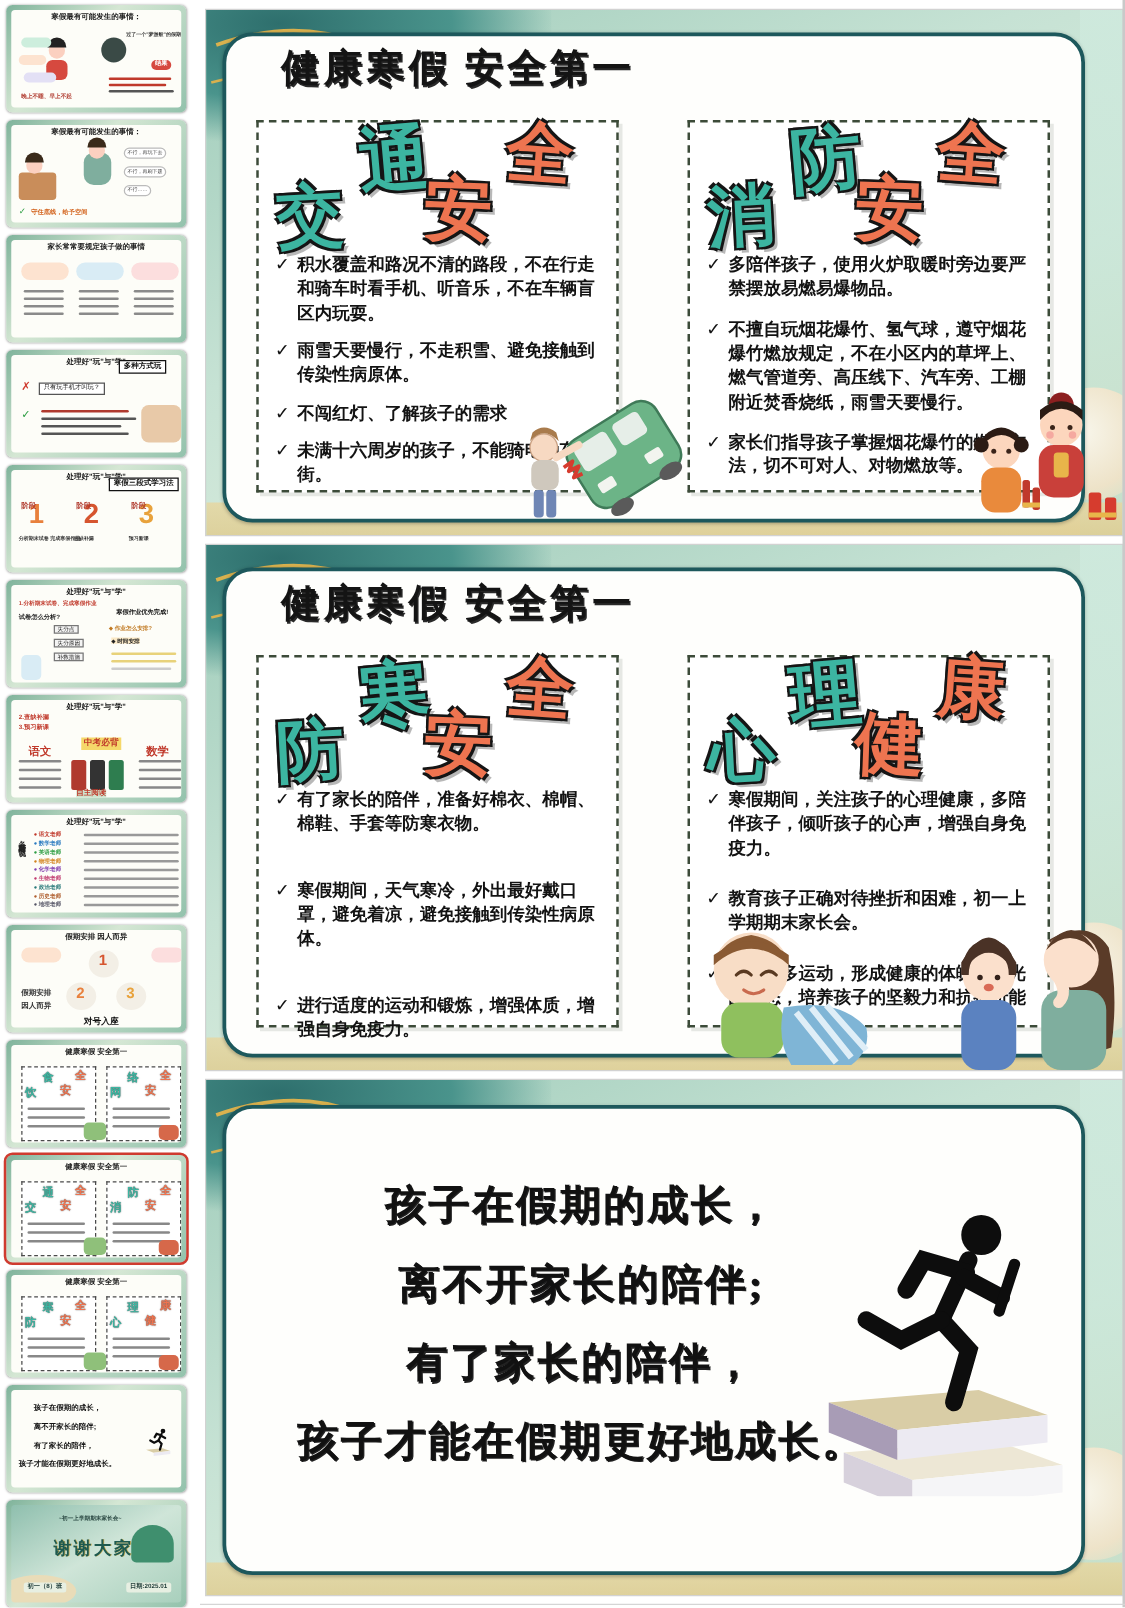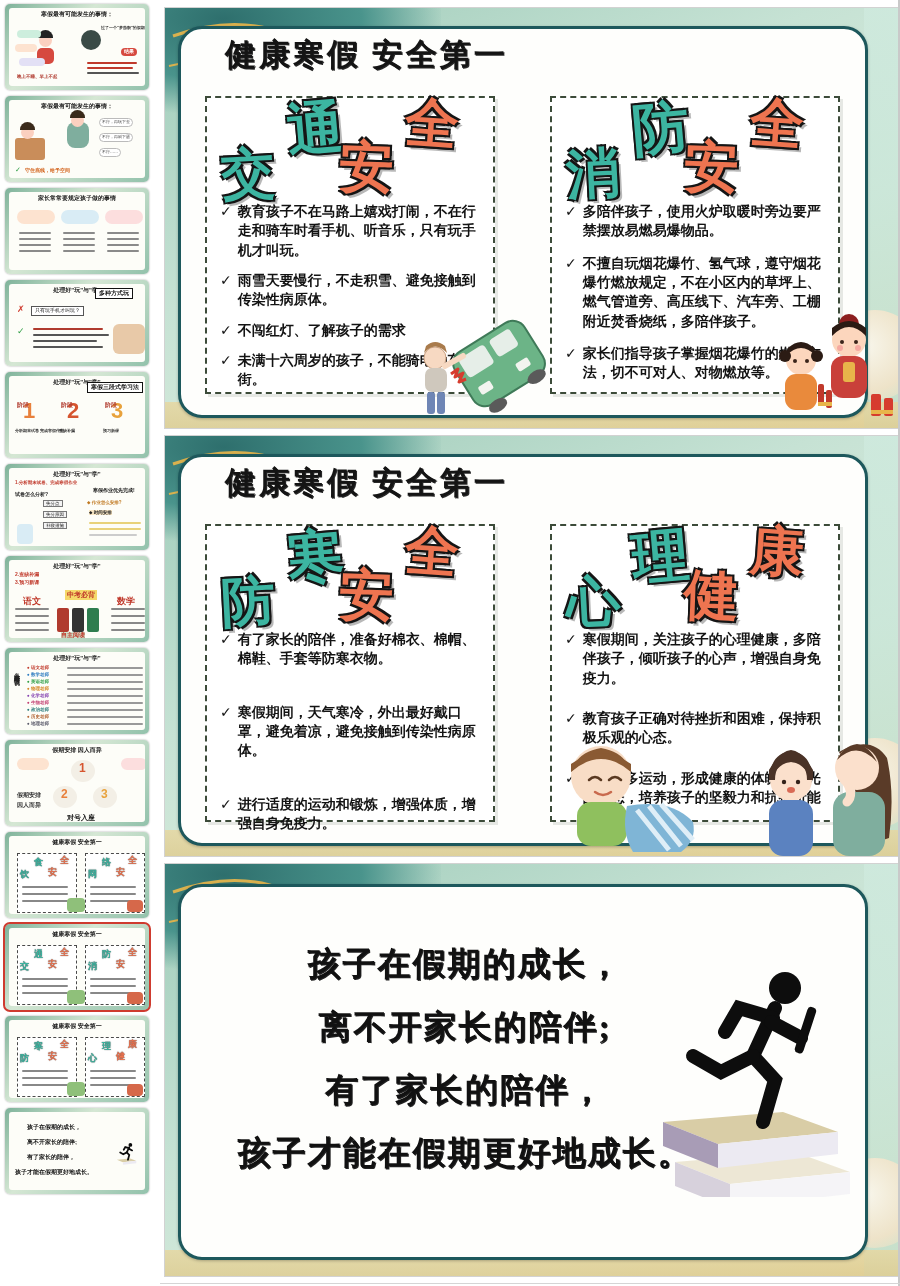--- a/index.html
+++ b/index.html
@@ -320,20 +320,30 @@
             <path d="M142 46 L120 94"></path>
             <path d="M140 56 L106 46 L92 70"></path>
             <path d="M138 60 L168 76"></path>
             <path d="M120 94 L142 118 L130 160"></path>
             <path d="M120 94 L88 110 L60 94"></path>
           </g>
           <circle cx="152" cy="26" r="17" fill="#0d0d0d"></circle>
         </svg>
       </div>
     </div>
+    <div class="thumb" style="top: 1200px;">
+      <div class="thumb-inner thanks">
+        <div class="tblob" style="left: 96px; top: 16px; width: 34px; height: 30px; background: rgb(63, 143, 110); border-radius: 50% 50% 4px 4px;"></div>
+        <div class="tblob" style="left: -8px; top: 56px; width: 60px; height: 26px; background: rgb(233, 220, 184); border-radius: 50%;"></div>
+        <div class="ttxt" style="left: 38px; top: 8px; font-size: 4.5px; color: rgb(44, 74, 68); font-weight: 700;">~初一上学期期末家长会~</div>
+        <div class="ttxt" style="left: 34px; top: 26px; font-size: 14px; color: rgb(29, 90, 80); font-weight: 700; letter-spacing: 2px; text-shadow: rgb(201, 168, 76) 0.5px 0.5px 0px;">谢谢大家</div>
+        <div class="ttxt" style="left: 10px; top: 62px; font-size: 5px; color: rgb(29, 58, 54); font-weight: 700; background: rgb(231, 239, 226); padding: 1px 3px; border-radius: 2px;">初一（8）班</div>
+        <div class="ttxt" style="left: 92px; top: 62px; font-size: 5px; color: rgb(29, 58, 54); font-weight: 700; background: rgb(231, 239, 226); padding: 1px 3px; border-radius: 2px;">日期:2025.01</div>
+      </div>
+    </div>
   </div>
 
 <div id="main">
 
   <div class="slide" id="slide1">
     <div class="sbg">
       <div class="sbg-tl"></div>
       <svg class="sbg-gold" width="240" height="110">
         <path d="M8 28 Q70 6 120 26 T225 22" fill="none" stroke="#d9b14e" stroke-width="3"></path>
         <path d="M4 58 Q60 44 110 60 T210 52" fill="none" stroke="#d9b14e" stroke-width="2"></path>
@@ -346,21 +356,21 @@
     <div class="slide-title">健康寒假 安全第一</div>
 
     <div class="dbox left">
       <span class="bigchar bc1 teal">交</span>
       <span class="bigchar bc2 teal">通</span>
       <span class="bigchar bc3 orange">安</span>
       <span class="bigchar bc4 orange">全</span>
       <div class="bullets b-s1l">
         <div class="bullet">
             <span class="check">✓</span>
-            <span>教育孩子不在马路上嬉戏打闹，不在行走和骑车时看手机、听音乐，只有玩手机才叫玩。</span>
+            <span>积水覆盖和路况不清的路段，不在行走和骑车时看手机、听音乐，不在车辆盲区内玩耍。</span>
           </div>
         <div class="bullet">
             <span class="check">✓</span>
             <span>雨雪天要慢行，不走积雪、避免接触到传染性病原体。</span>
           </div>
         <div class="bullet">
             <span class="check">✓</span>
             <span>不闯红灯、了解孩子的需求</span>
           </div>
         <div class="bullet">
@@ -375,21 +385,21 @@
       <span class="bigchar bc2 teal">防</span>
       <span class="bigchar bc3 orange">安</span>
       <span class="bigchar bc4 orange">全</span>
       <div class="bullets b-s1r">
         <div class="bullet">
             <span class="check">✓</span>
             <span>多陪伴孩子，使用火炉取暖时旁边要严禁摆放易燃易爆物品。</span>
           </div>
         <div class="bullet">
             <span class="check">✓</span>
-            <span>不擅自玩烟花爆竹、氢气球，遵守烟花爆竹燃放规定，不在小区内的草坪上、燃气管道旁、高压线下、汽车旁、工棚附近焚香烧纸，多陪伴孩子。</span>
+            <span>不擅自玩烟花爆竹、氢气球，遵守烟花爆竹燃放规定，不在小区内的草坪上、燃气管道旁、高压线下、汽车旁、工棚附近焚香烧纸，雨雪天要慢行。</span>
           </div>
         <div class="bullet">
             <span class="check">✓</span>
             <span>家长们指导孩子掌握烟花爆竹的燃放方法，切不可对人、对物燃放等。</span>
           </div>
       </div>
     </div>
 
     <svg class="cartoon" style="left:252px;top:288px" width="132" height="132" viewBox="0 0 132 132">
       <g transform="rotate(-32 80 70)">
@@ -476,21 +486,21 @@
       <span class="bigchar bc2 teal">理</span>
       <span class="bigchar bc3 orange">健</span>
       <span class="bigchar bc4 orange">康</span>
       <div class="bullets b-s2r">
         <div class="bullet">
             <span class="check">✓</span>
             <span>寒假期间，关注孩子的心理健康，多陪伴孩子，倾听孩子的心声，增强自身免疫力。</span>
           </div>
         <div class="bullet">
             <span class="check">✓</span>
-            <span>教育孩子正确对待挫折和困难，保持积极乐观的心态。</span>
+            <span>教育孩子正确对待挫折和困难，初一上学期期末家长会。</span>
           </div>
         <div class="bullet">
             <span class="check">✓</span>
             <span>陪孩子多运动，形成健康的体魄、阳光的心态，培养孩子的坚毅力和抗挫折能力。</span>
           </div>
       </div>
     </div>
 
     <svg class="cartoon" style="left:376px;top:300px" width="162" height="120" viewBox="0 0 162 120">
       <circle cx="60" cy="40" r="30" fill="#f8ddc6"></circle>

